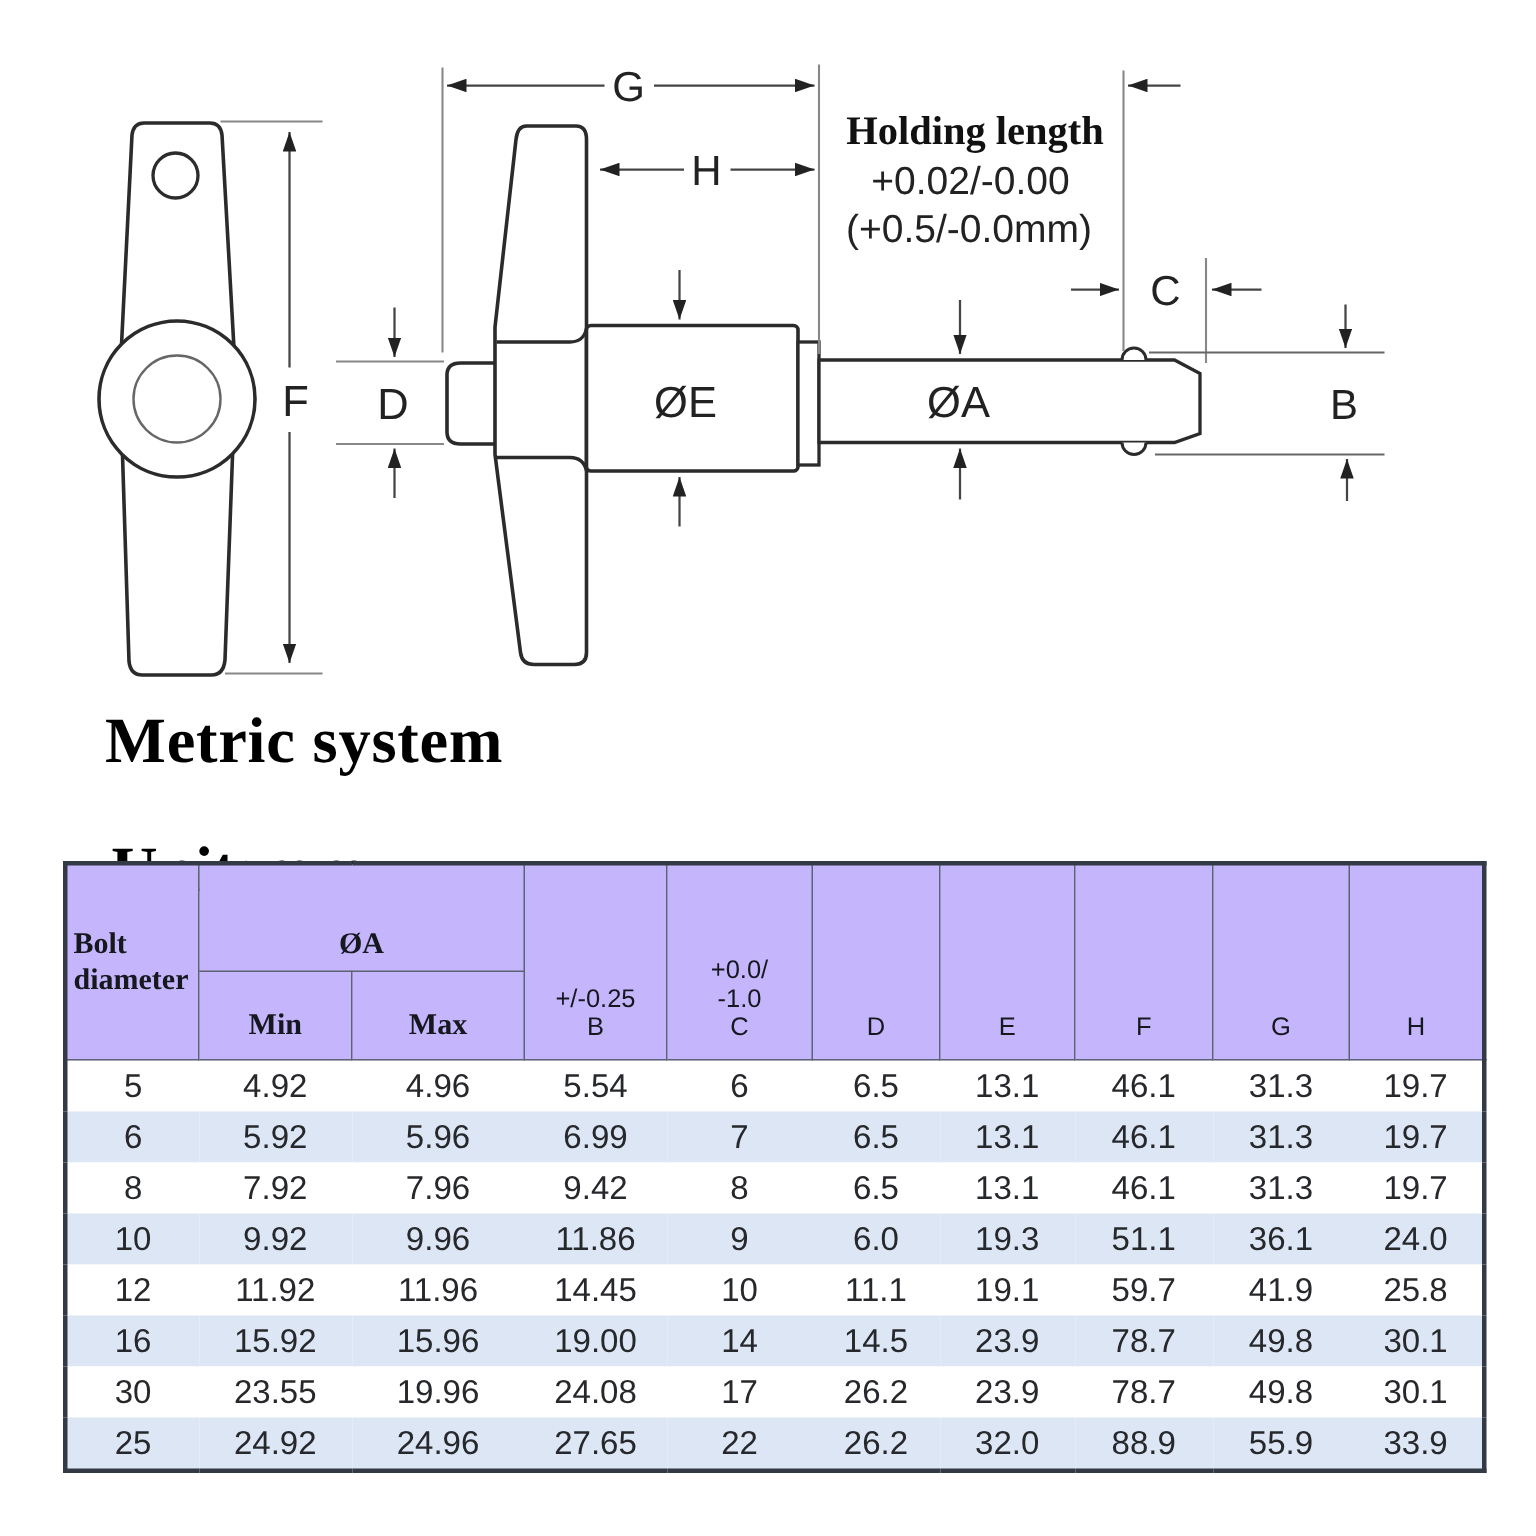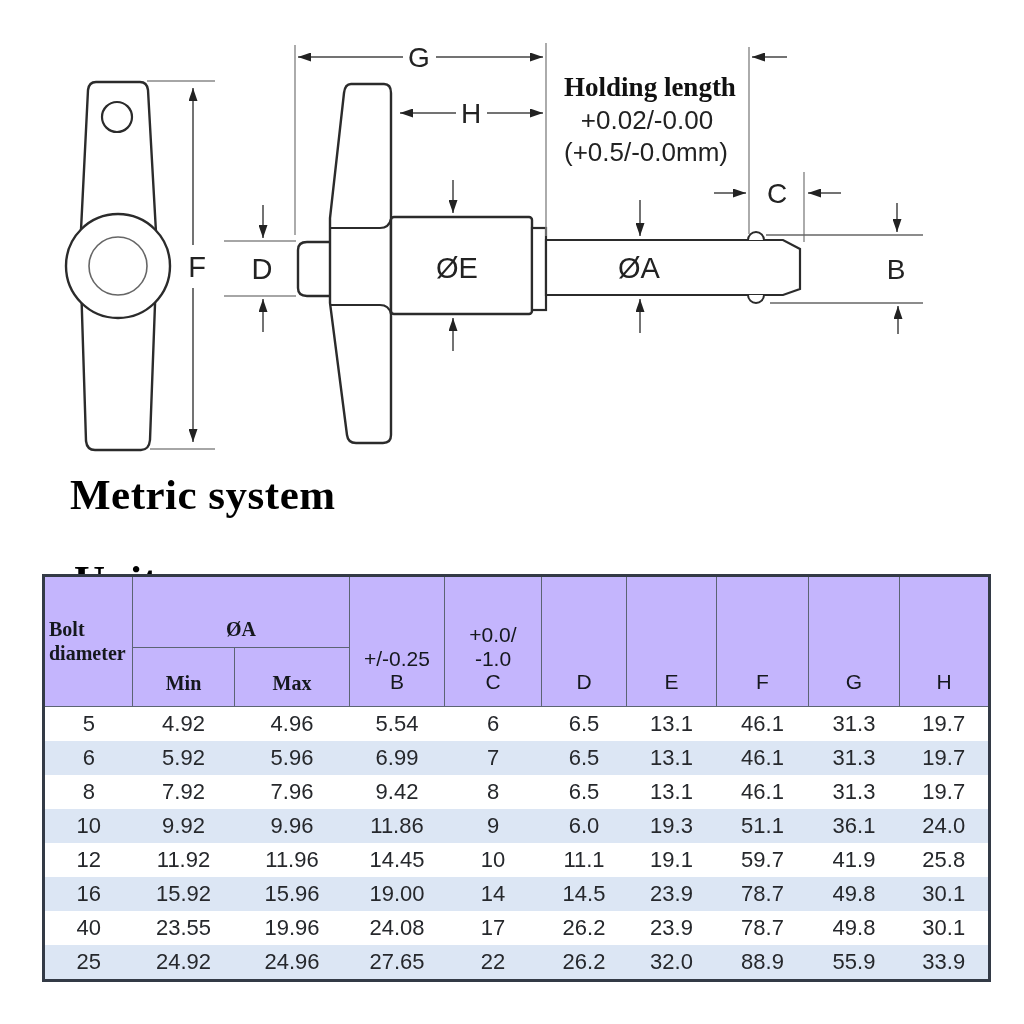--- a/index.html
+++ b/index.html
@@ -11,21 +11,21 @@
   .holdsans{font-family:"Liberation Sans",sans-serif;fill:#222;}
   .title-line{position:absolute;left:70px;font-family:"Liberation Serif",serif;
               font-weight:bold;font-size:43px;color:#000000;letter-spacing:0.5px;}
   #title1{top:470px;}
   #title2{top:556px;left:74px;}
   table.spec{position:absolute;left:42px;top:574px;width:946px;border-collapse:collapse;
              table-layout:fixed;border:3px solid #333a46;}
   table.spec thead td{background:#c4b5fd;border:1.5px solid #5c6474;color:#15181d;
                       text-align:center;}
   .hserif{font-family:"Liberation Serif",serif;font-weight:bold;font-size:20px;}
-  .hsans{font-family:"Liberation Sans",sans-serif;font-size:21px;color:#23262b;}
+  .hsans{font-family:"Liberation Sans",sans-serif;font-size:17px;color:#23262b;}
   td.boltcell{text-align:left !important;vertical-align:middle;padding-left:4px;
               line-height:1.18;font-size:20px;}
   td.vbot{vertical-align:bottom;padding-bottom:12px;line-height:1.12;}
   td.oa{vertical-align:bottom;padding-bottom:6px;}
   table.spec tbody td{font-size:22px;color:#26282c;text-align:center;border:none;
                       height:34px;padding:0;line-height:34px;}
   table.spec tbody tr:nth-child(even){background:#dce6f4;}
   table.spec tbody tr:nth-child(odd){background:#ffffff;}
 </style>
 </head>
@@ -237,21 +237,21 @@
           <td>15.96</td>
           <td>19.00</td>
           <td>14</td>
           <td>14.5</td>
           <td>23.9</td>
           <td>78.7</td>
           <td>49.8</td>
           <td>30.1</td>
         </tr>
         <tr>
-          <td>40</td>
+          <td>30</td>
           <td>23.55</td>
           <td>19.96</td>
           <td>24.08</td>
           <td>17</td>
           <td>26.2</td>
           <td>23.9</td>
           <td>78.7</td>
           <td>49.8</td>
           <td>30.1</td>
         </tr>

